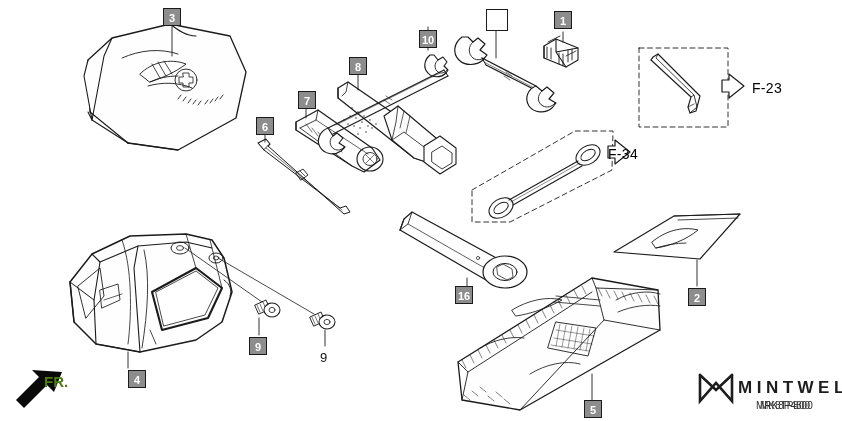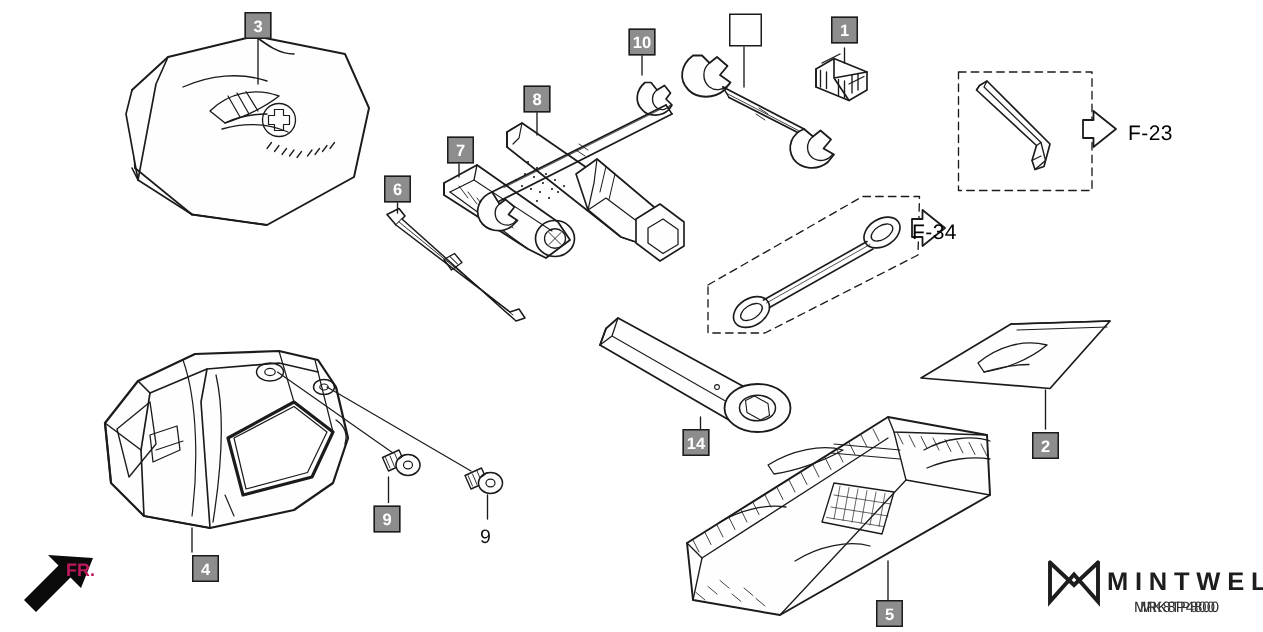--- a/index.html
+++ b/index.html
@@ -16,21 +16,21 @@
        line-height:18px;text-align:center;
        font-family:"Liberation Sans",sans-serif;
        box-sizing:border-box;letter-spacing:0;}
   .tag.blank{background:#ffffff;color:#ffffff;width:22px;height:22px;}
   .plainnum{position:absolute;font-size:13px;font-weight:400;color:#111;
             font-family:"Liberation Sans",sans-serif;}
 
   
   .reftext{position:absolute;font-size:14px;font-weight:400;color:#000;
            font-family:"Liberation Sans",sans-serif;letter-spacing:0.3px;}
-  .frtext{position:absolute;font-size:12px;font-weight:700;color:#be185d;
+  .frtext{position:absolute;font-size:15px;font-weight:700;color:#4d7c0f;
           font-family:"Liberation Sans",sans-serif;}
 
   
   .wm{position:absolute;display:flex;align-items:center;gap:9px;}
   .wm-name{font-size:17px;font-weight:700;letter-spacing:4.5px;color:#1d1d1d;
            font-family:"Liberation Sans",sans-serif;}
   .wm-sub{position:absolute;font-size:10px;color:#2a2a2a;
           font-family:"Liberation Sans",sans-serif;white-space:nowrap;}
   .wm-sub.b{color:#3a3a3a;}
 </style>
@@ -370,33 +370,33 @@
 
       <g fill="none" stroke="#1d1d1d" stroke-width="2.6" stroke-linejoin="miter">
         <path d="M700,375 L700,401 L716,383 L732,401 L732,375"></path>
         <path d="M700,375 L716,390 L732,375"></path>
       </g>
     </g>
   </svg>
 
   <div class="tag" style="left:163px;top:8px;">3</div>
 
-  <div class="tag" style="left:419px;top:19px;">10</div>
+  <div class="tag" style="left:419px;top:30px;">10</div>
 
   <div class="tag blank" style="left:486px;top:9px;"></div>
 
   <div class="tag" style="left:554px;top:11px;">1</div>
 
   <div class="tag" style="left:349px;top:57px;">8</div>
 
   <div class="tag" style="left:298px;top:91px;">7</div>
 
   <div class="tag" style="left:256px;top:117px;">6</div>
 
-  <div class="tag" style="left:455px;top:286px;">14</div>
+  <div class="tag" style="left:455px;top:286px;">16</div>
 
   <div class="tag" style="left:688px;top:288px;">2</div>
 
   <div class="tag" style="left:584px;top:400px;">5</div>
 
   <div class="tag" style="left:128px;top:370px;">4</div>
 
   <div class="tag" style="left:249px;top:337px;">9</div>
 
   <div class="plainnum" style="left:320px;top:350px;">9</div>

